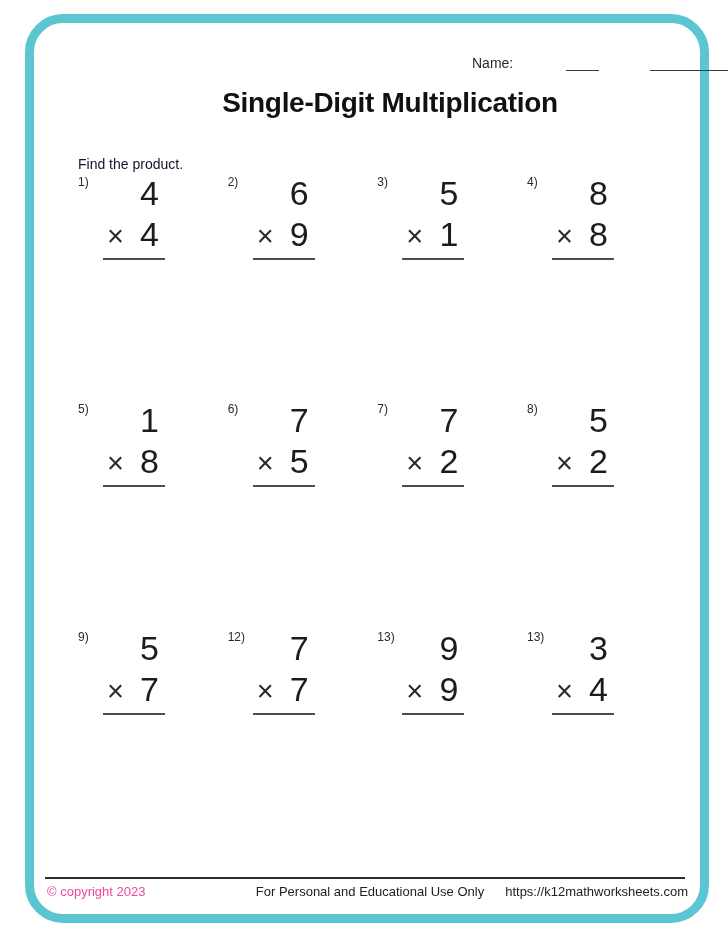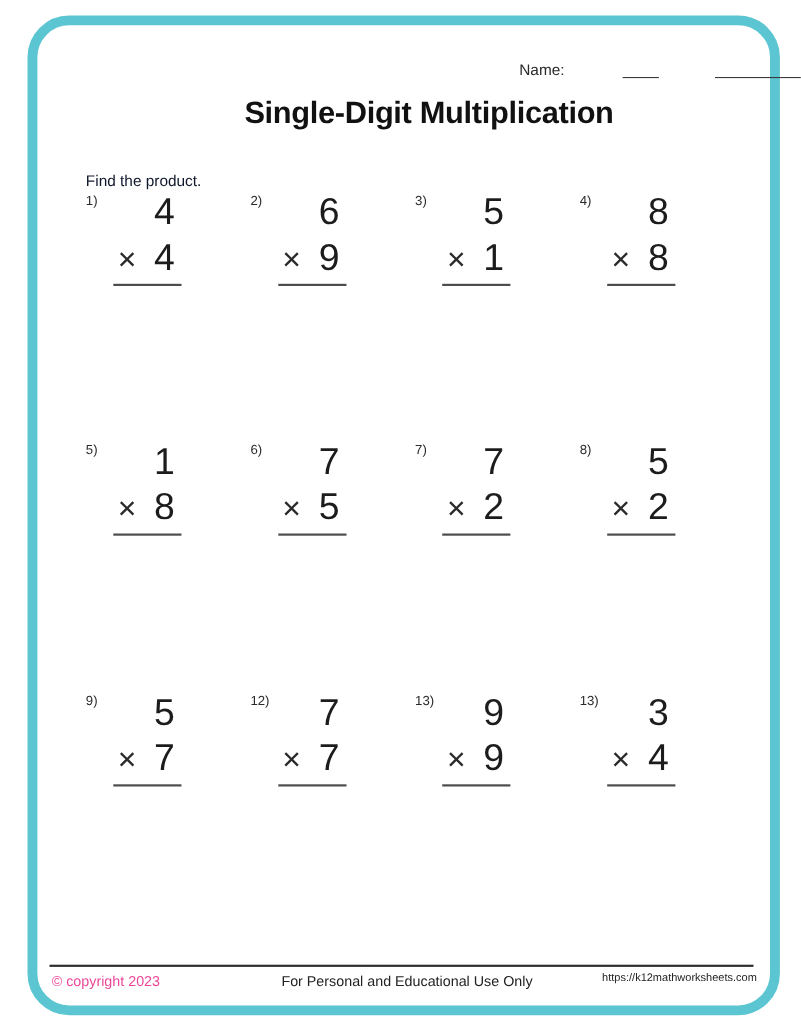--- a/index.html
+++ b/index.html
@@ -134,21 +134,21 @@
     top: 884px;
     width: 740px;
     text-align: center;
     font-size: 13px;
     color: #222222;
   }
   .f-right {
     position: absolute;
     right: 40px;
     top: 884px;
-    font-size: 10px;
+    font-size: 13px;
     color: #222222;
   }
 </style>
 </head>
 <body>
 
 <div class="frame"></div>
 
 <div class="name-row">
   <span>Name:</span>

